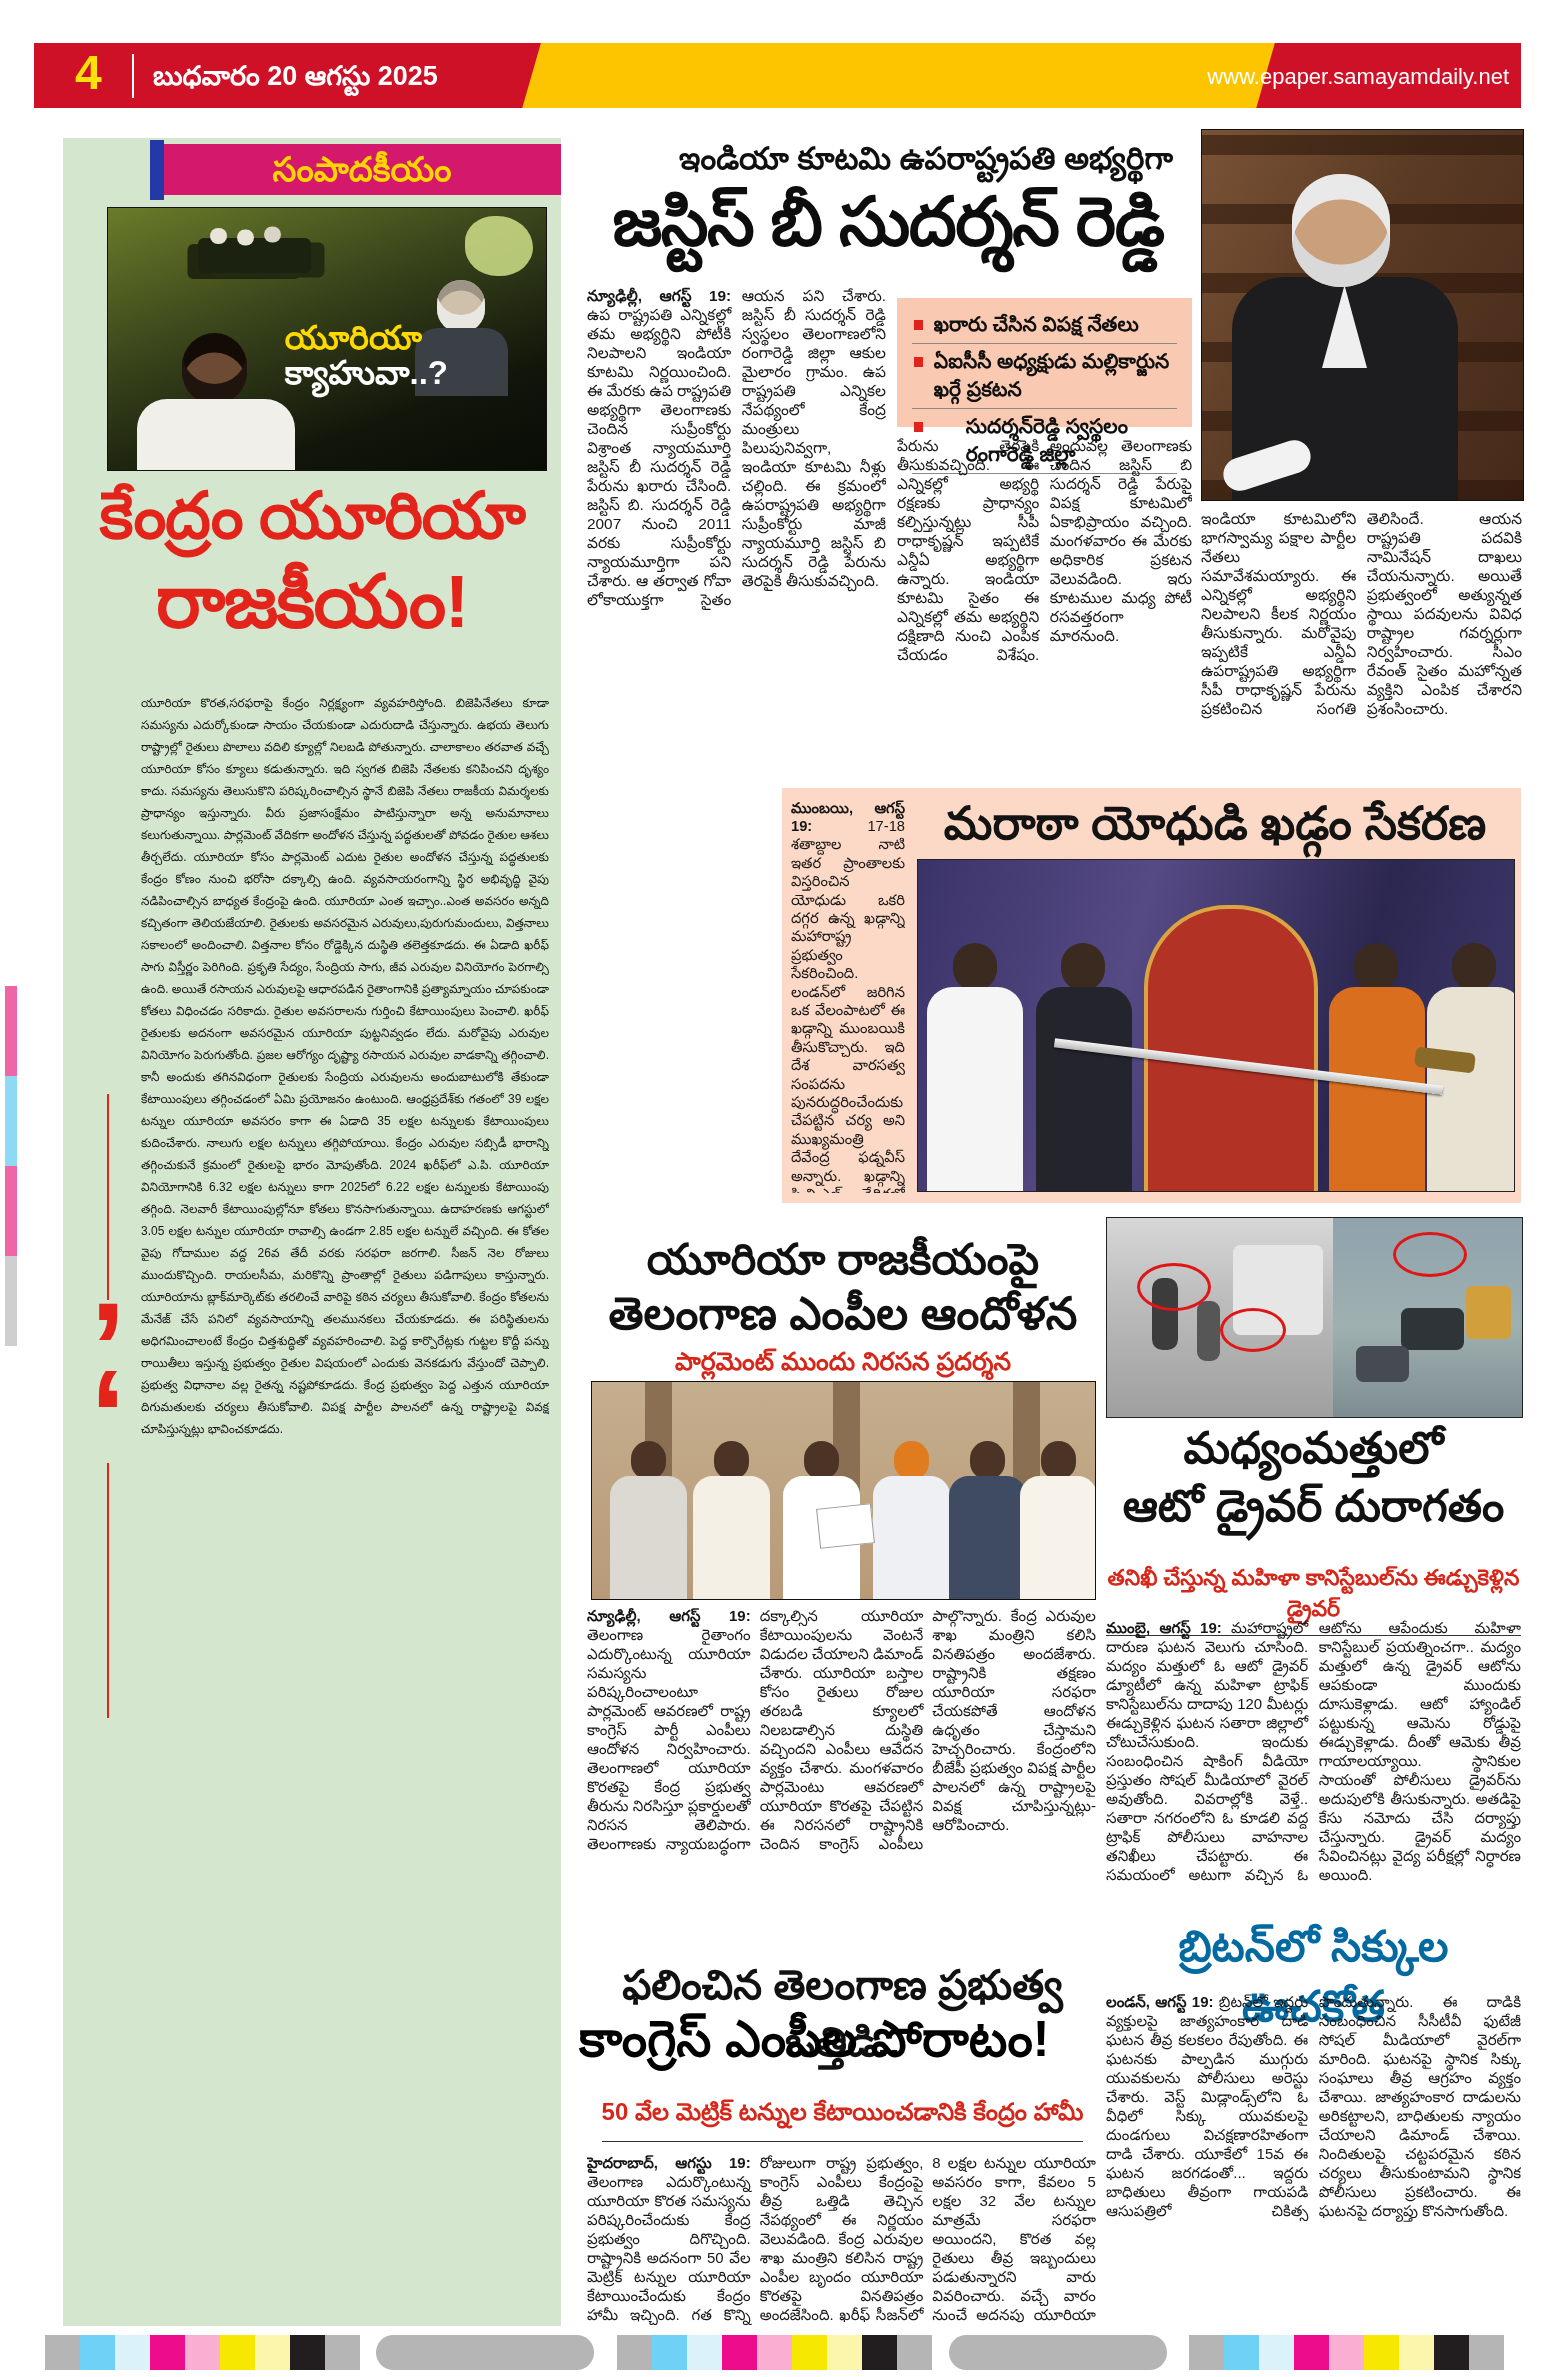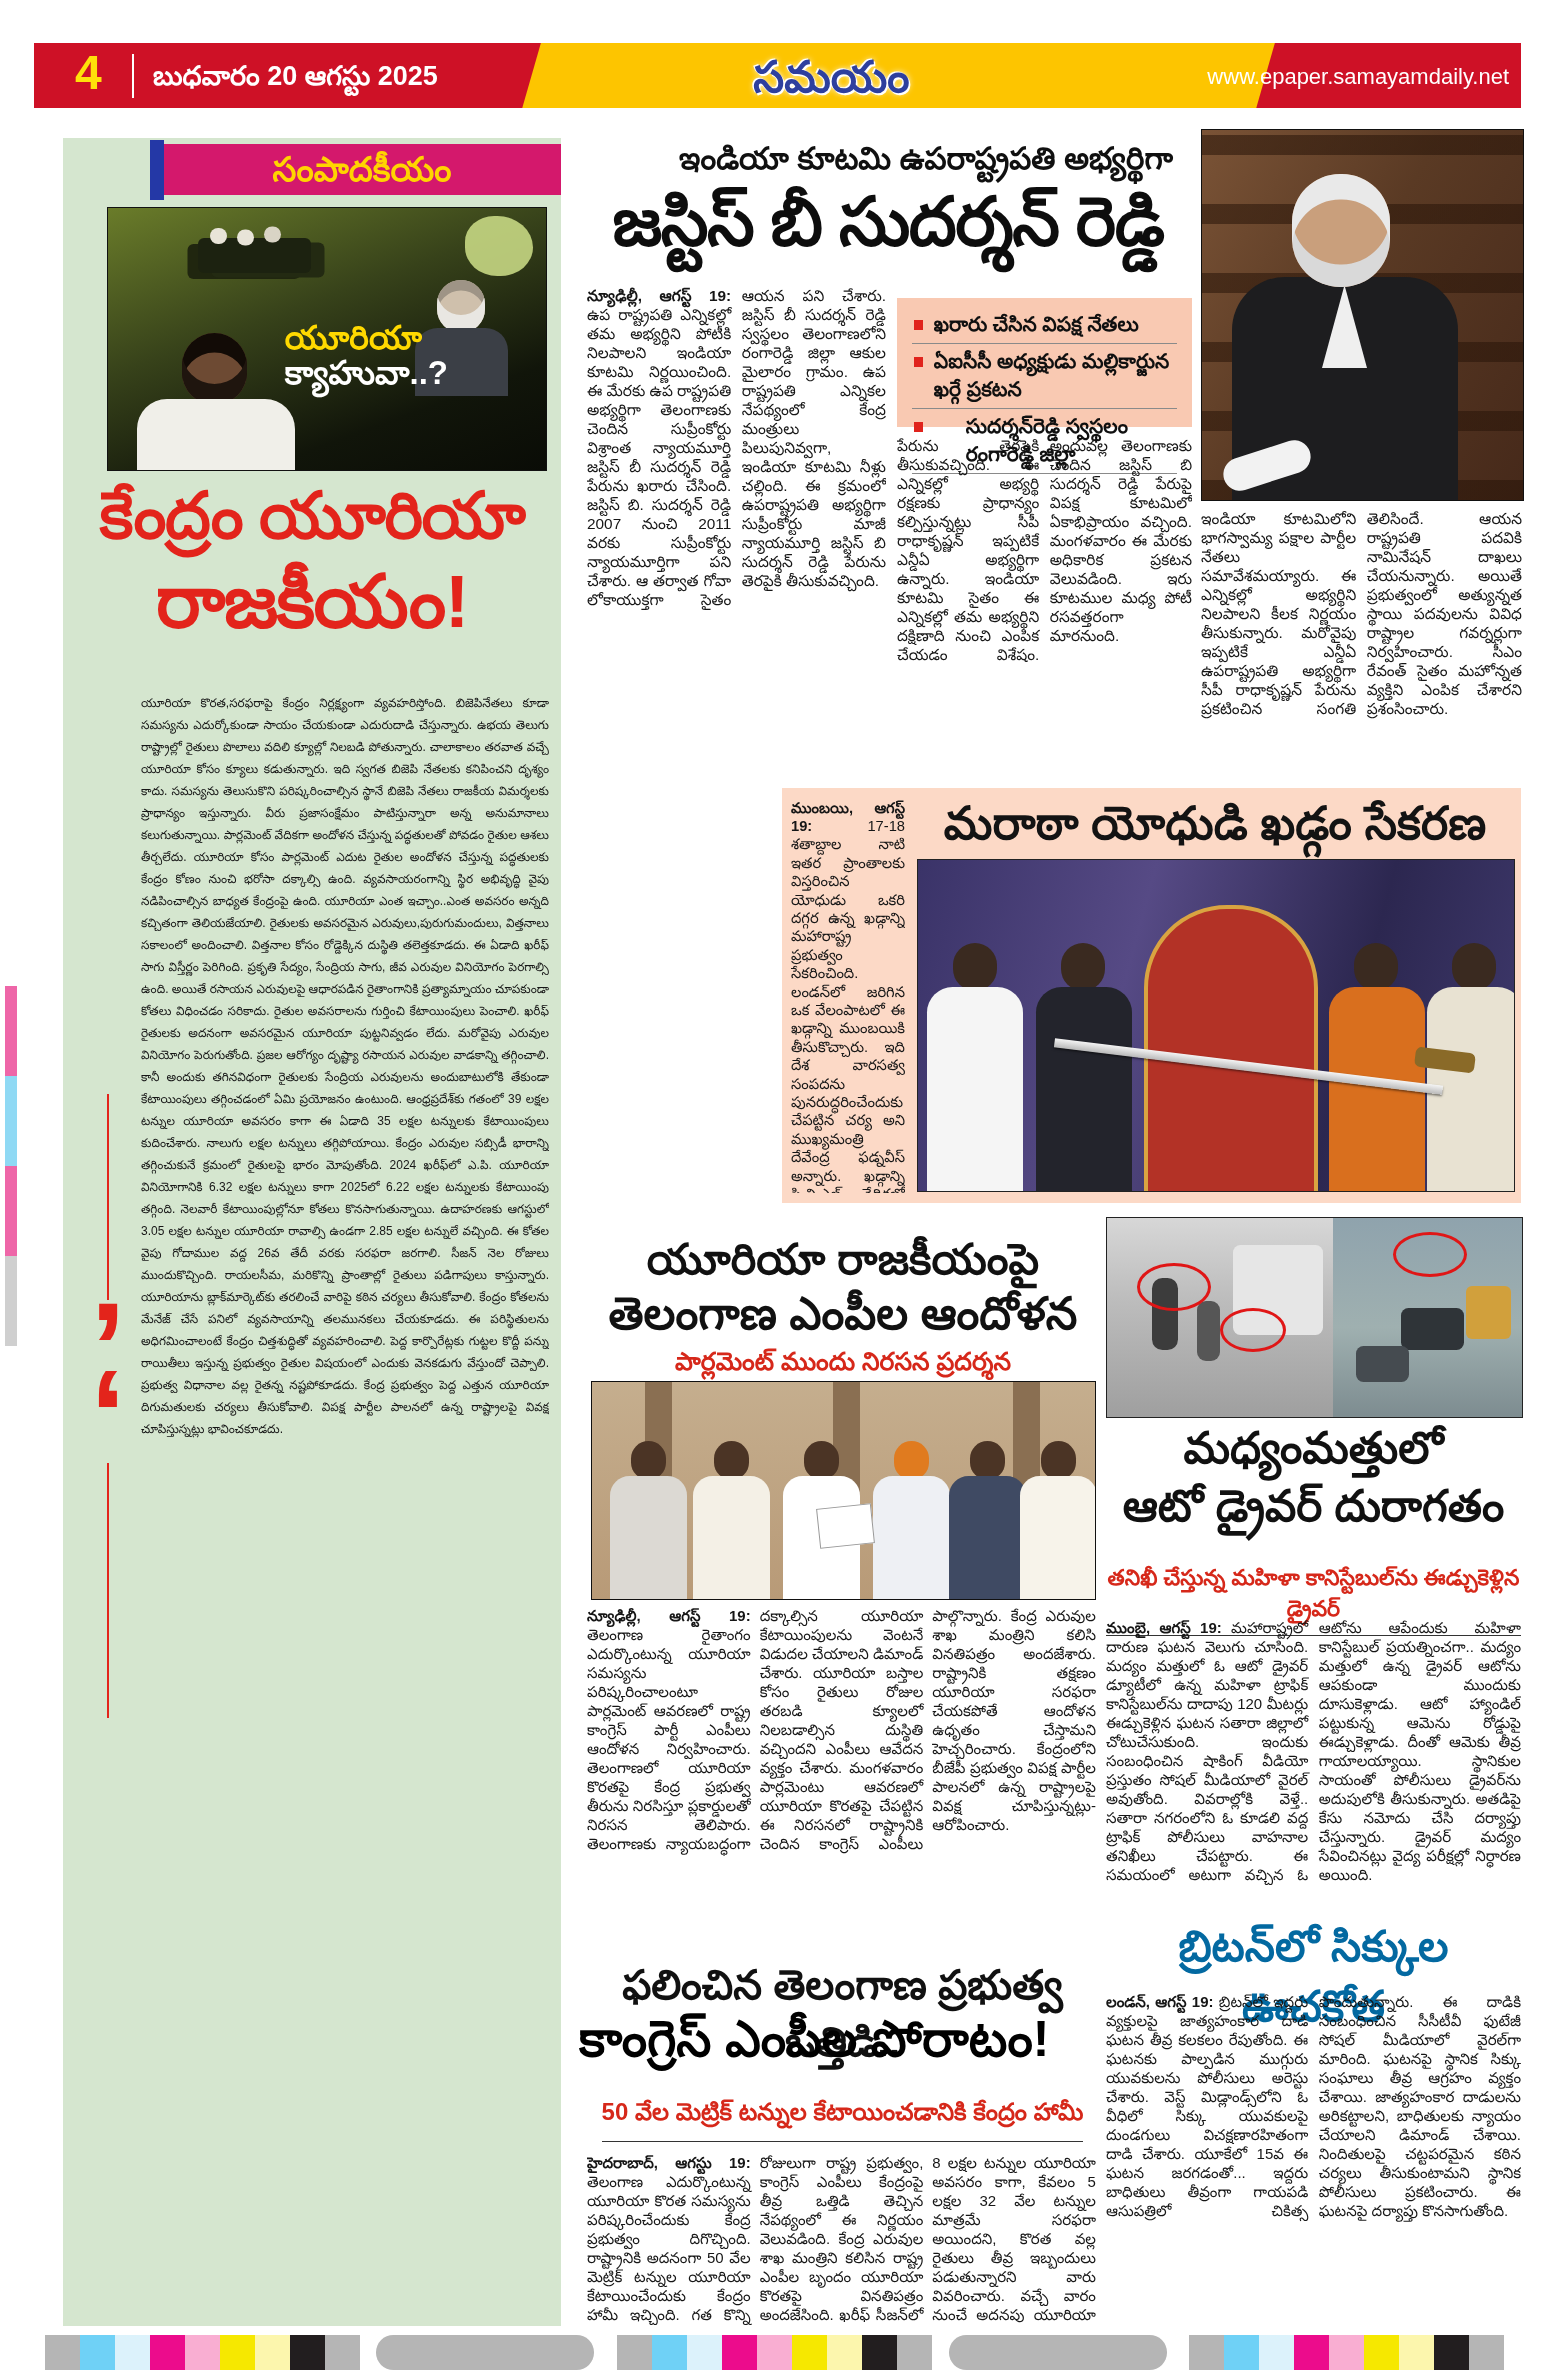--- a/index.html
+++ b/index.html
@@ -144,21 +144,20 @@
 </head>
 <body>
 
 <div class="page">
 
   <div class="hdr">
     <div class="hdr-yellow"></div>
     <div class="hdr-num">4</div>
     <div class="hdr-div"></div>
     <div class="hdr-date">బుధవారం 20 ఆగస్టు 2025</div>
-    <div class="hdr-logo">సమయం</div>
     <div class="hdr-site">www.epaper.samayamdaily.net</div>
   </div>
 
   <div class="regmarks">
     <div style="background:#ee66a8"></div>
     <div style="background:#8fd9f4"></div>
     <div style="background:#ee66a8"></div>
     <div style="background:#cfcfcf"></div>
   </div>
 

